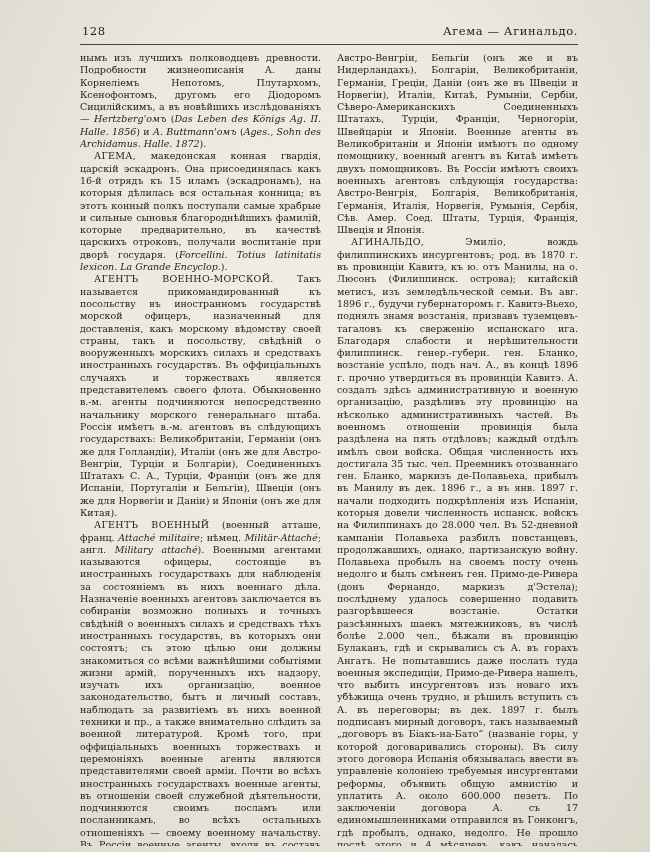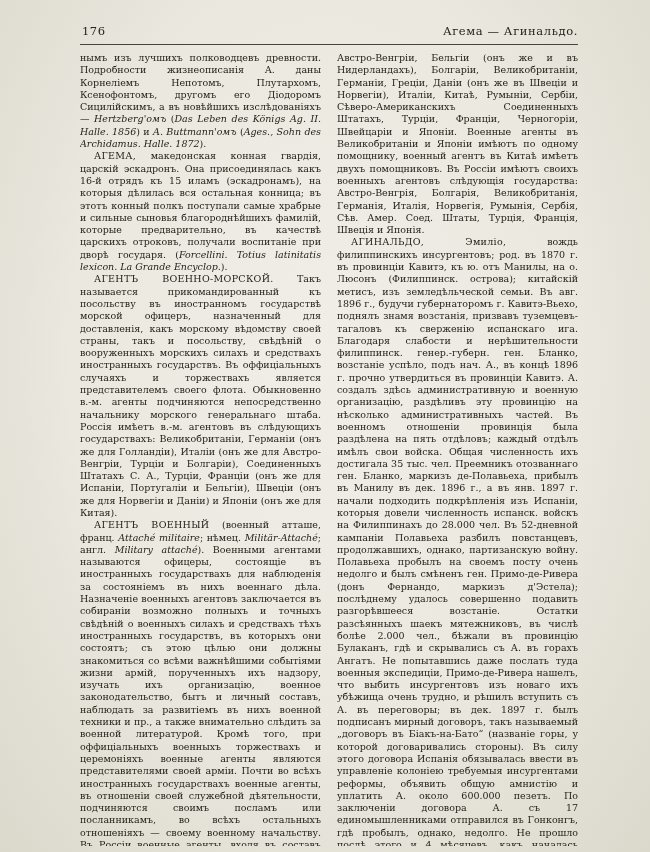--- a/index.html
+++ b/index.html
@@ -22,21 +22,21 @@
   p.para.noindent{text-indent:0;}
   .hw{font-weight:normal;letter-spacing:.3px;}
   i{font-style:italic;}
 </style>
 </head>
 <body>
 
 <div class="page">
 
   <header class="page-header">
-    <span class="page-number">176</span>
+    <span class="page-number">128</span>
     <span class="running-title">Агема — Агинальдо.</span>
   </header>
   <hr class="header-rule">
 
   <main class="columns">
 
     <section class="column">
       <p class="para noindent"><span>нымъ изъ лучшихъ полководцевъ древности. Подробности жизнеописанія А. даны Корнеліемъ Непотомъ, Плутархомъ, Ксенофонтомъ, другомъ его Діодоромъ Сицилійскимъ, а въ новѣйшихъ изслѣдованіяхъ — </span><i>Hertzberg'омъ</i><span> (</span><i>Das Leben des Königs Ag. II. Halle. 1856</i><span>) и </span><i>A. Buttmann'омъ</i><span> (</span><i>Ages., Sohn des Archidamus. Halle. 1872</i><span>).</span></p>
 
       <p class="para"><b class="hw">АГЕМА,</b><span> македонская конная гвардія, царскій эскадронъ. Она присоединялась какъ 16-й отрядъ къ 15 иламъ (эскадронамъ), на которыя дѣлилась вся остальная конница; въ этотъ конный полкъ поступали самые храбрые и сильные сыновья благороднѣйшихъ фамилій, которые предварительно, въ качествѣ царскихъ отроковъ, получали воспитаніе при дворѣ государя. (</span><i>Forcellini. Totius latinitatis lexicon. La Grande Encyclop.</i><span>).</span></p>

